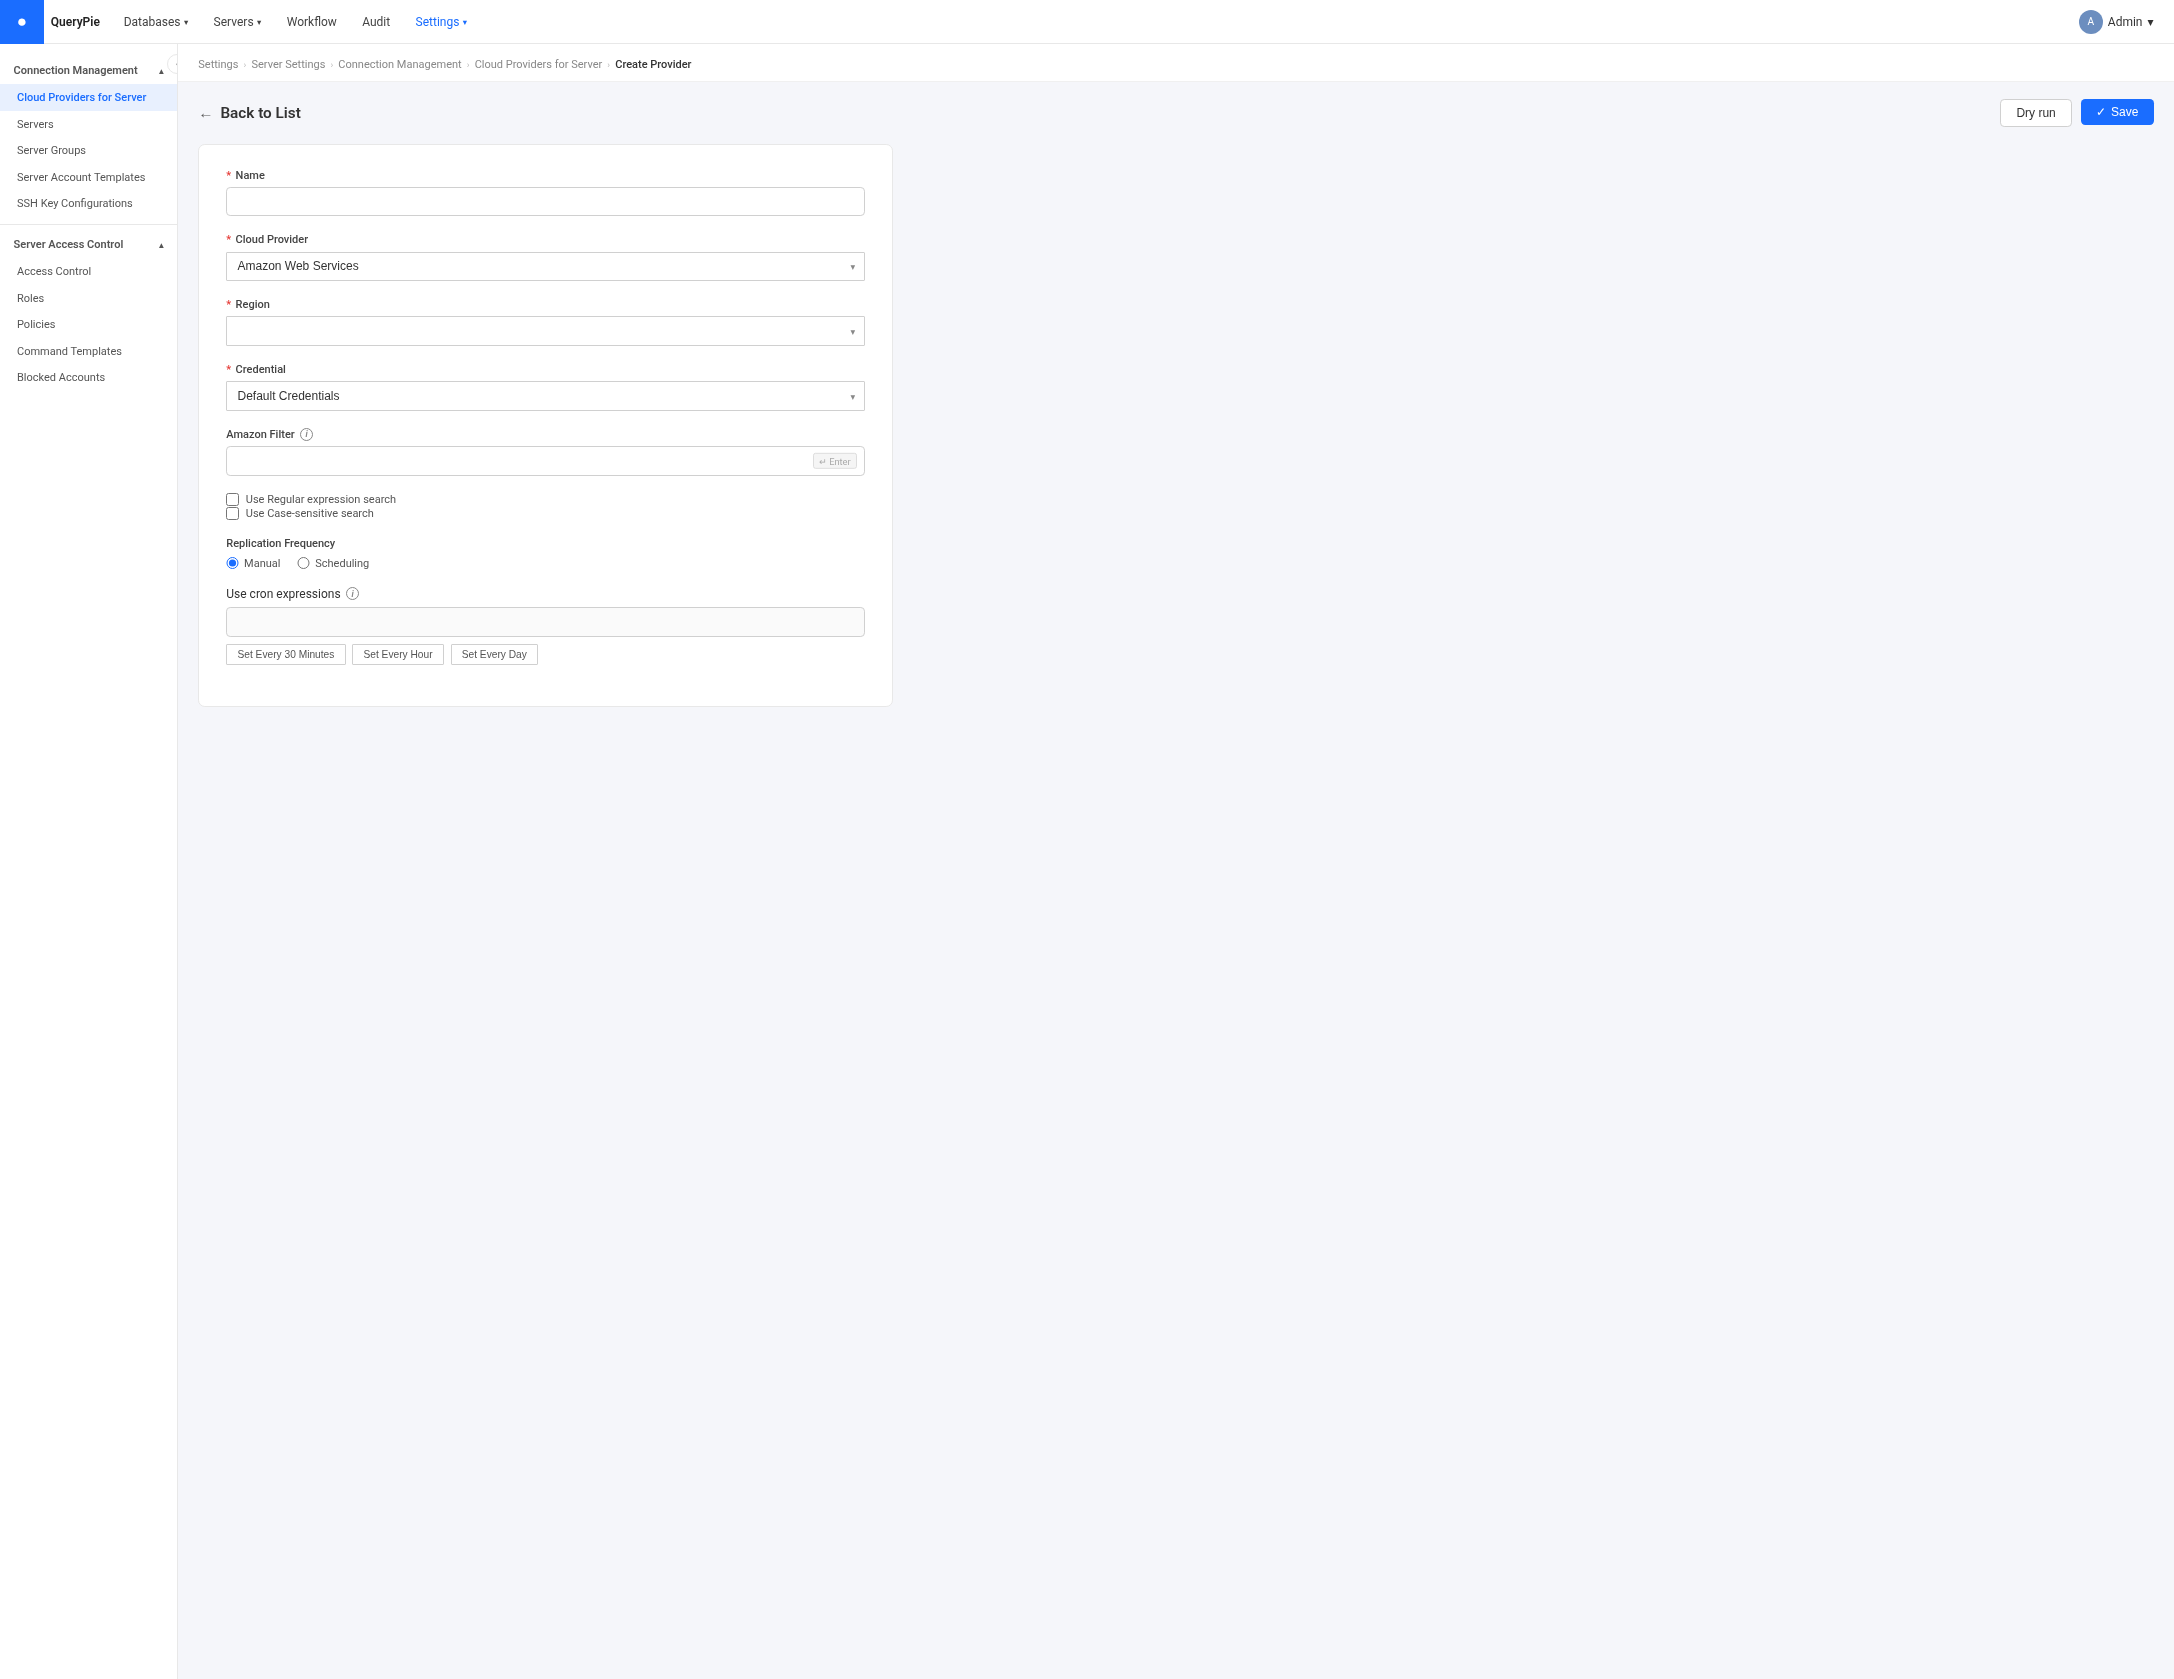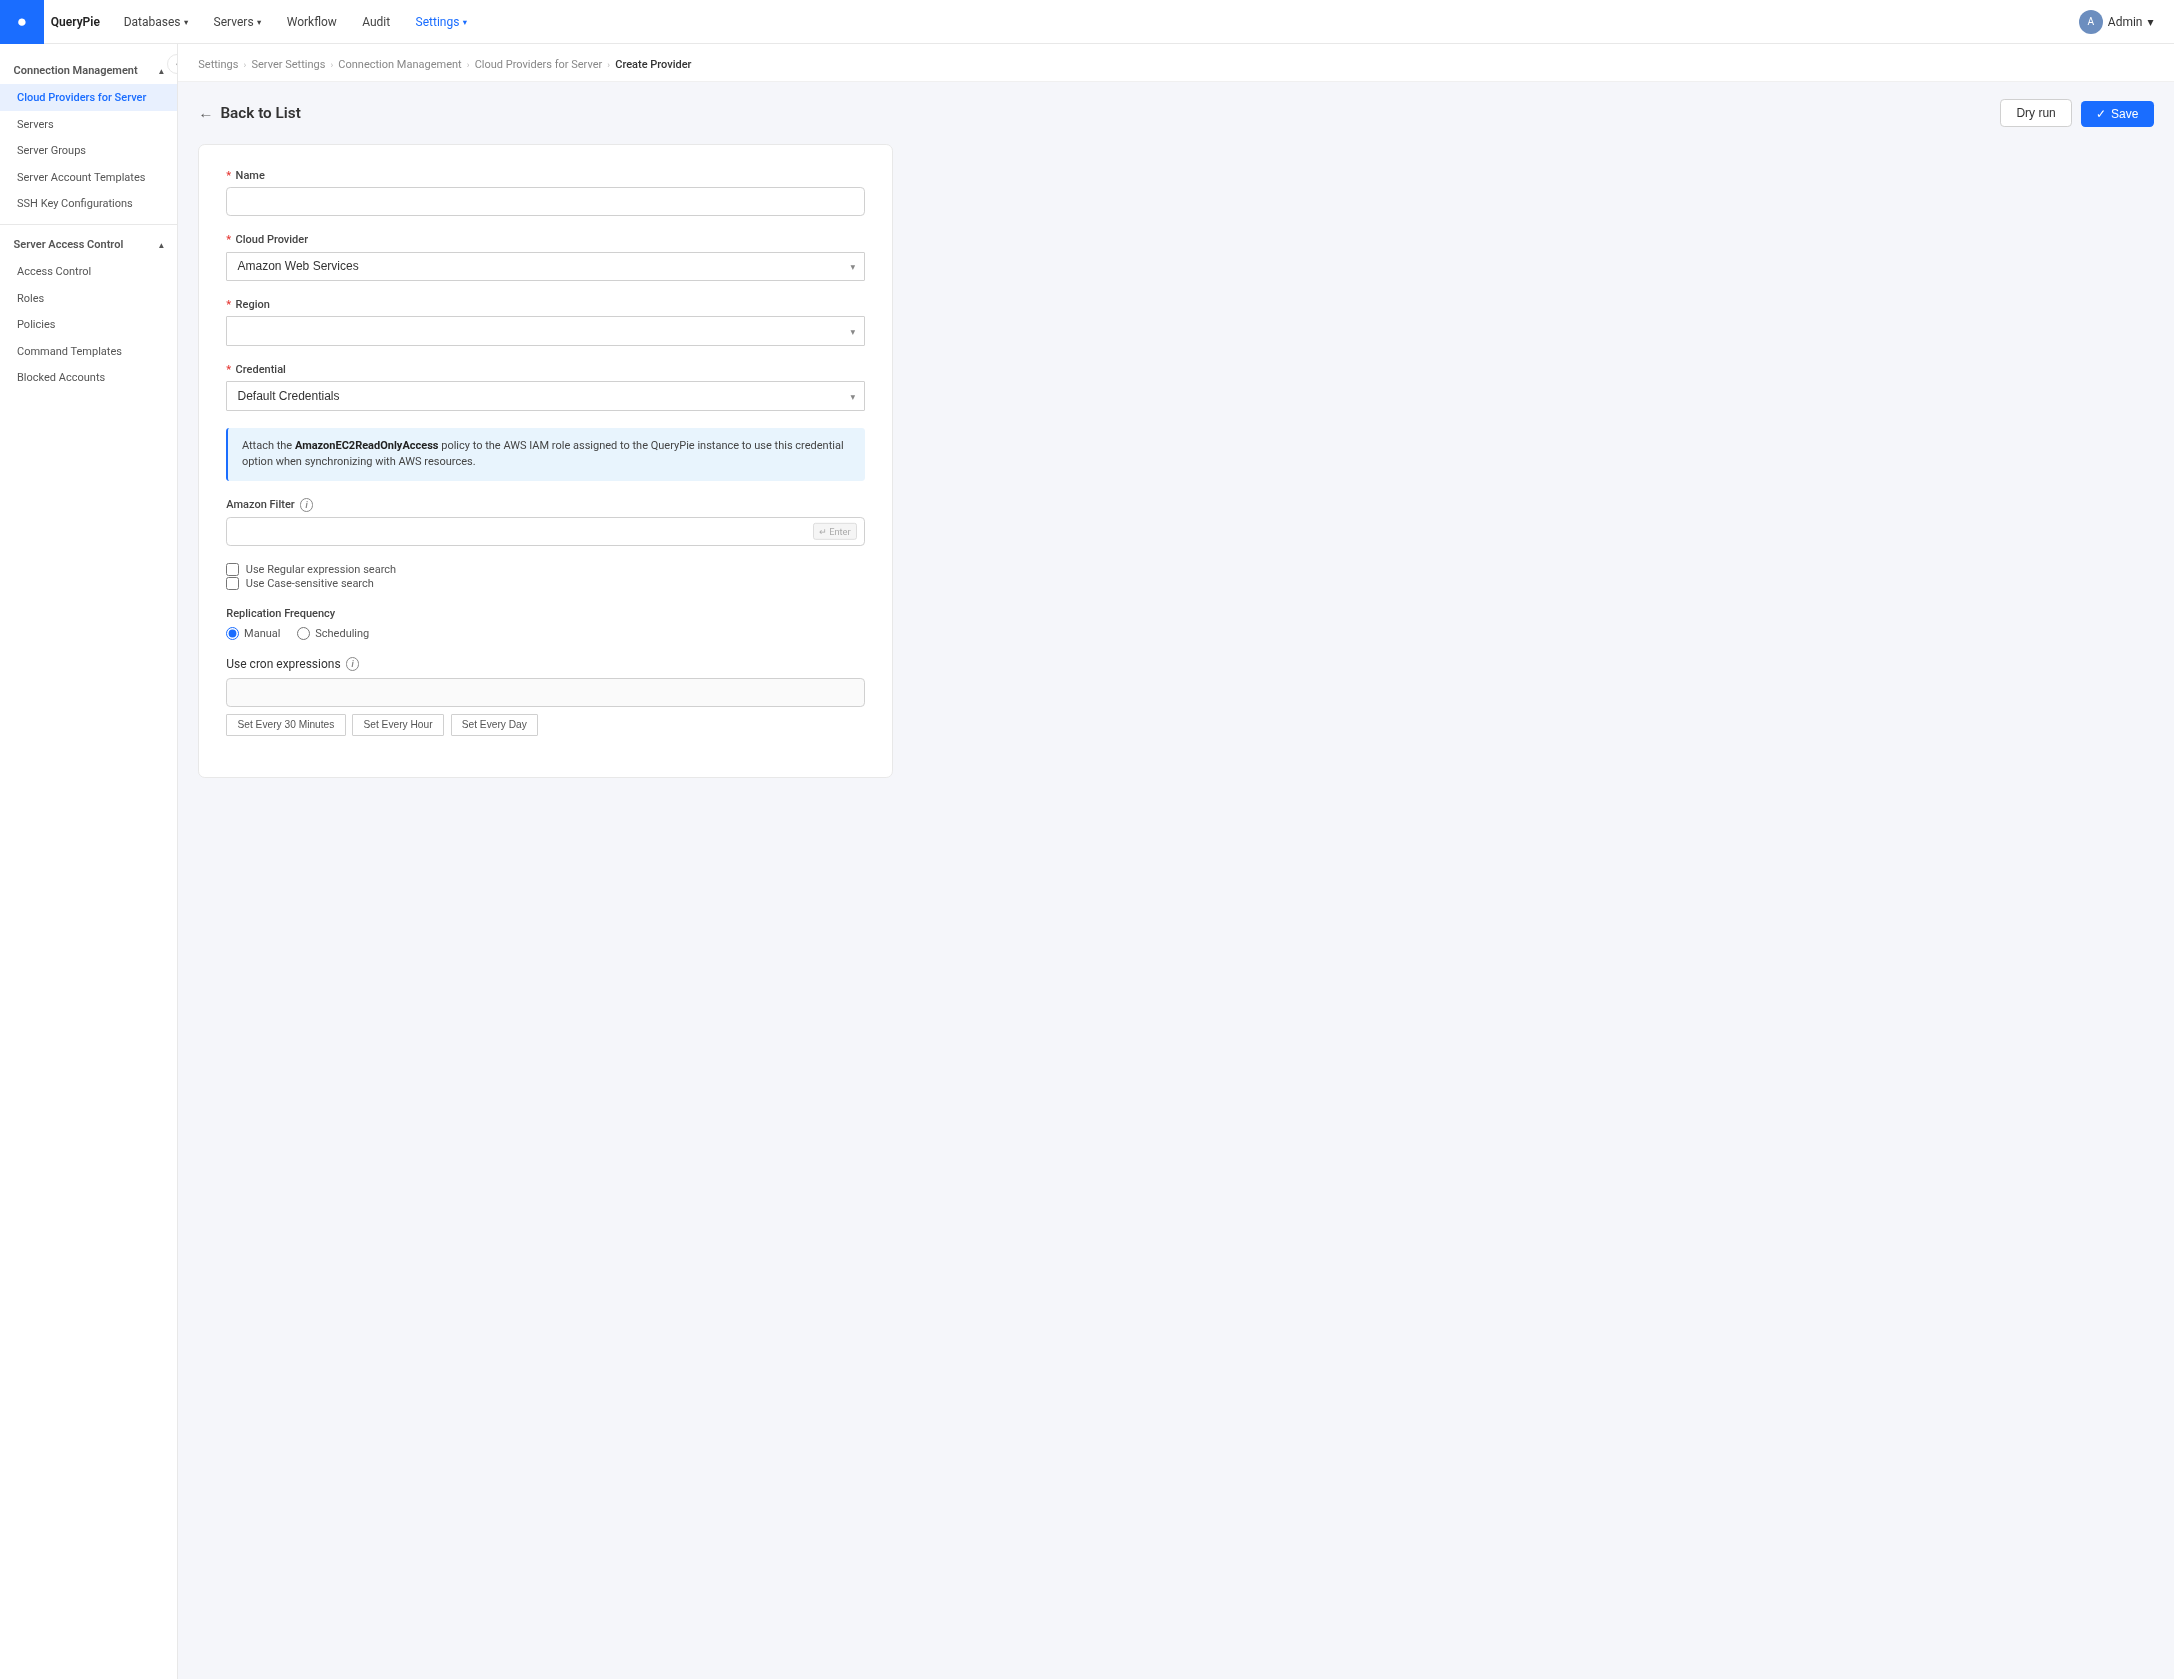--- a/index.html
+++ b/index.html
@@ -68,21 +68,21 @@
 
     
     .page-content { padding: 17px 20.3px; }
 
     
     .page-header {
       display: flex; align-items: center; justify-content: space-between; margin-bottom: 17px;
     }
     .back-link { display: flex; align-items: center; gap: 6.8px; font-size: 15.3px; font-weight: 600; color: #333; cursor: pointer; }
     .back-arrow { font-size: 15.3px; color: #555; }
-    .header-actions { display: flex; gap: 8.5px; align-items: flex-end; margin-left: 44px; }
+    .header-actions { display: flex; gap: 8.5px; align-items: flex-start; margin-left: 44px; }
     .btn-dry-run {
       padding: 6px 15.3px; border: 0.8px solid #d0d0d0; background: #fff;
       border-radius: 4.2px; cursor: pointer; font-size: 12px; color: #333;
     }
     .btn-save {
       padding: 6px 15.3px; border: none; background: #1a6dff;
       border-radius: 4.2px; cursor: pointer; font-size: 12px; color: #fff;
       display: flex; align-items: center; gap: 5.1px;
     }
 
@@ -311,25 +311,20 @@
           </label>
           <div class="form-select-wrapper">
             <select class="form-select">
               <option>Default Credentials</option>
               <option>Access Key / Secret Key</option>
             </select>
             <span class="select-chevron">▾</span>
           </div>
         </div>
 
-        <div class="form-group">
-          <div class="info-box">
-            <span>Attach the </span><strong>AmazonEC2ReadOnlyAccess</strong><span> policy to the AWS IAM role assigned to the QueryPie instance to use this credential option when synchronizing with AWS resources.</span>
-          </div>
-        </div>
 
         <div class="form-group">
           <label class="form-label search-filter-label">
             <span>Amazon Filter</span>
             <span class="info-icon">i</span>
           </label>
           <div class="search-input-wrapper">
             <input class="form-input" type="text" style="padding-right: 59px;">
             <span class="search-input-enter">↵ Enter</span>
           </div>

